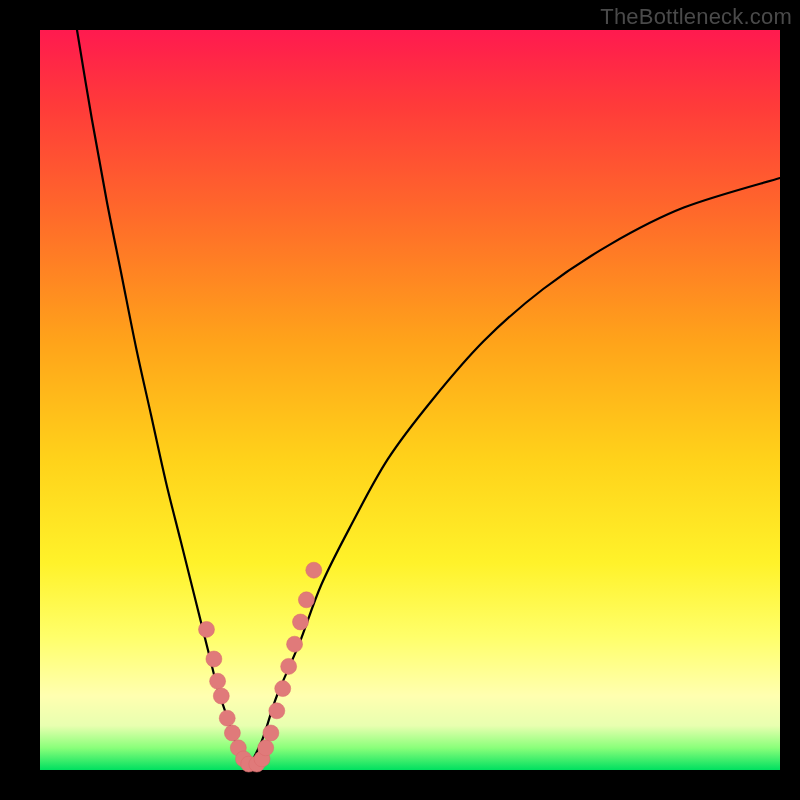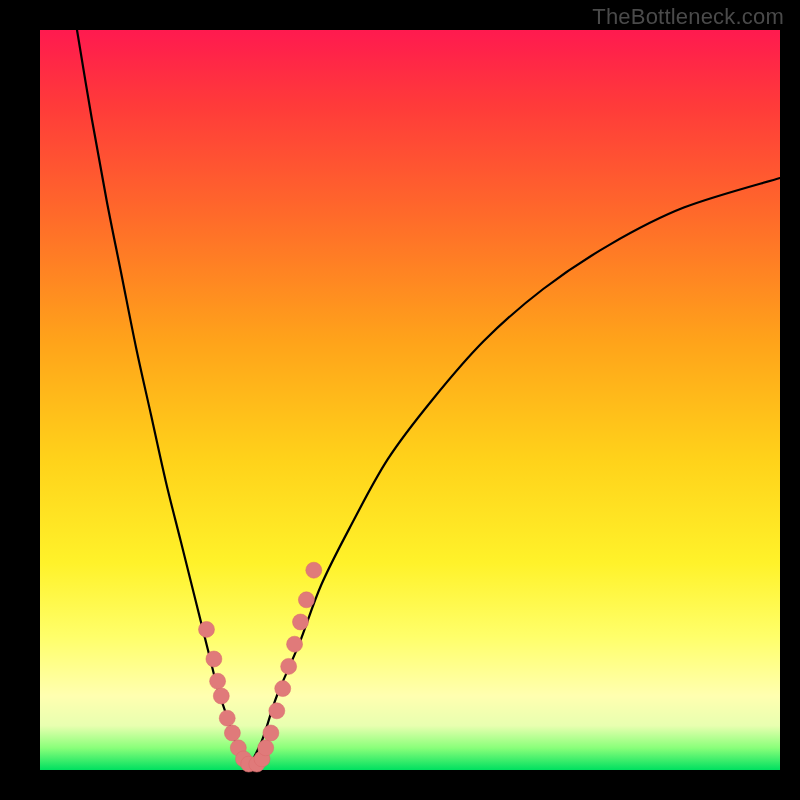--- a/index.html
+++ b/index.html
@@ -32,21 +32,21 @@
       #fff22a 72%,
       #ffff6a 82%,
       #ffffb0 90%,
       #e8ffb0 94%,
       #8aff7a 97%,
       #00e060 100%);
   }
   .watermark {
     position: absolute;
     top: 4px;
-    right: 16px;
+    right: 8px;
     color: #4a4a4a;
     font-size: 22px;
     letter-spacing: 0.2px;
     font-weight: 400;
     user-select: none;
     text-align: center;
   }
   svg.curves {
     position: absolute;
     left: 0;

